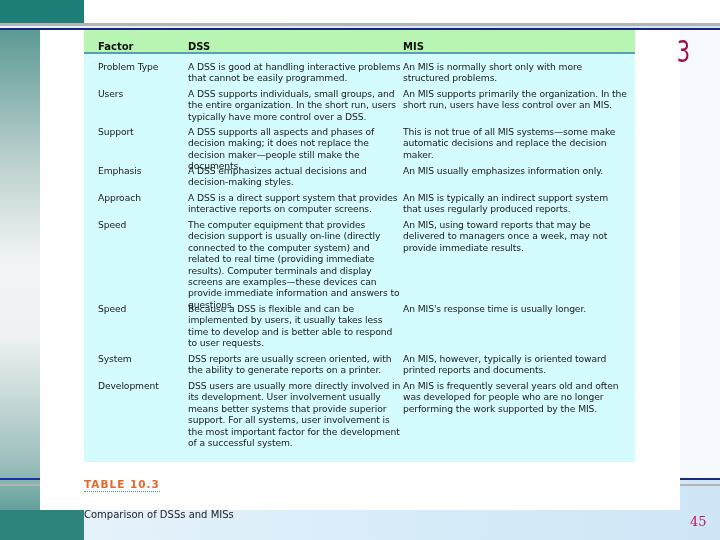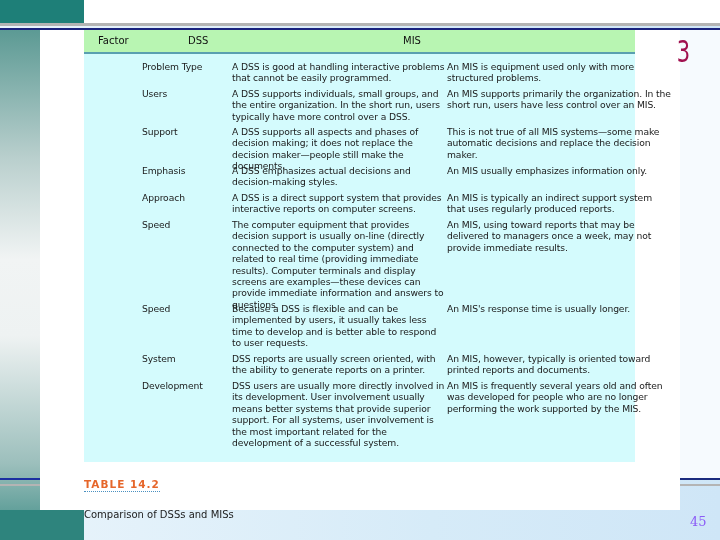--- a/index.html
+++ b/index.html
@@ -25,36 +25,36 @@
   .right-area { position:absolute; left:680px; top:30px; width:40px; height:448px; background:#f6fafe; }
   .chapter-digit {
     position:absolute; left:674px; top:34px; font-family:"DejaVu Sans", sans-serif;
     font-size:30px; color:#a0104f; font-weight:normal; transform:scaleX(0.7);
   }
   .table-box { position:absolute; left:84px; top:30px; width:551px; height:432px; background:#d4fbfd; }
   .table-header {
     position:absolute; left:0; top:0; width:551px; height:22px; background:#b8f5b2;
     border-bottom:2px solid #5a9fb0;
   }
-  .hcell { position:absolute; top:5px; font-size:10px; font-weight:normal; color:#111; font-family:"DejaVu Sans", sans-serif; }
+  .hcell { position:absolute; top:11px; font-size:10px; font-weight:bold; color:#111; font-family:"DejaVu Sans", sans-serif; }
   .row { position:absolute; left:0; width:551px; }
   .cell {
     position:absolute; top:0; font-size:9.2px; line-height:11.4px; color:#1a1a1a;
-    font-family:"DejaVu Sans", sans-serif; letter-spacing:-0.1px;margin-left:44px;
+    font-family:"DejaVu Sans", sans-serif; letter-spacing:-0.1px;
   }
   .c-factor { left:14px; width:90px; }
   .c-dss { left:104px; width:215px; }
   .c-mis { left:319px; width:225px; }
   .table-label {
     position:absolute; left:84px; top:478px; font-size:10.5px; font-weight:bold; color:#e6662a;
     letter-spacing:1px; border-bottom:1px dotted #4a90c0; padding-bottom:1px;
     font-family:"DejaVu Sans", sans-serif;
   }
   .table-caption { position:absolute; left:84px; top:497px; font-size:10px; color:#222; font-family:"DejaVu Sans", sans-serif;margin-top:12px; }
-  .page-number { position:absolute; left:690px; top:514px; font-size:13px; color:#8b5cf6; font-family:"DejaVu Serif", serif; }
+  .page-number { position:absolute; left:690px; top:514px; font-size:13px; color:#be185d; font-family:"DejaVu Serif", serif; }
 </style>
 </head>
 <body>
 
 <div class="top-band"></div>
 <div class="top-white"></div>
 <div class="gray-line"></div>
 <div class="navy-line-top"></div>
 <div class="left-strip"></div>
 <div class="left-strip-bottom"></div>
@@ -71,21 +71,21 @@
 <div class="table-box">
   <div class="table-header">
     <span class="hcell" style="left:14px">Factor</span>
     <span class="hcell" style="left:104px">DSS</span>
     <span class="hcell" style="left:319px">MIS</span>
   </div>
 
   <div class="row" style="top:31px">
     <div class="cell c-factor">Problem Type</div>
     <div class="cell c-dss">A DSS is good at handling interactive problems that cannot be easily programmed.</div>
-    <div class="cell c-mis">An MIS is equipment used only with more structured problems.</div>
+    <div class="cell c-mis">An MIS is normally short only with more structured problems.</div>
   </div>
   <div class="row" style="top:58px">
     <div class="cell c-factor">Users</div>
     <div class="cell c-dss">A DSS supports individuals, small groups, and the entire organization. In the short run, users typically have more control over a DSS.</div>
     <div class="cell c-mis">An MIS supports primarily the organization. In the short run, users have less control over an MIS.</div>
   </div>
   <div class="row" style="top:96px">
     <div class="cell c-factor">Support</div>
     <div class="cell c-dss">A DSS supports all aspects and phases of decision making; it does not replace the decision maker—people still make the documents.</div>
     <div class="cell c-mis">This is not true of all MIS systems—some make automatic decisions and replace the decision maker.</div>
@@ -110,21 +110,21 @@
     <div class="cell c-dss">Because a DSS is flexible and can be implemented by users, it usually takes less time to develop and is better able to respond to user requests.</div>
     <div class="cell c-mis">An MIS's response time is usually longer.</div>
   </div>
   <div class="row" style="top:323px">
     <div class="cell c-factor">System</div>
     <div class="cell c-dss">DSS reports are usually screen oriented, with the ability to generate reports on a printer.</div>
     <div class="cell c-mis">An MIS, however, typically is oriented toward printed reports and documents.</div>
   </div>
   <div class="row" style="top:350px">
     <div class="cell c-factor">Development</div>
-    <div class="cell c-dss">DSS users are usually more directly involved in its development. User involvement usually means better systems that provide superior support. For all systems, user involvement is the most important related for the development of a successful system.</div>
+    <div class="cell c-dss">DSS users are usually more directly involved in its development. User involvement usually means better systems that provide superior support. For all systems, user involvement is the most important factor for the development of a successful system.</div>
     <div class="cell c-mis">An MIS is frequently several years old and often was developed for people who are no longer performing the work supported by the MIS.</div>
   </div>
 </div>
 
-<div class="table-label">TABLE 14.2</div>
+<div class="table-label">TABLE 10.3</div>
 <div class="table-caption">Comparison of DSSs and MISs</div>
 
 <div class="page-number">45</div>
 
 </body></html>

